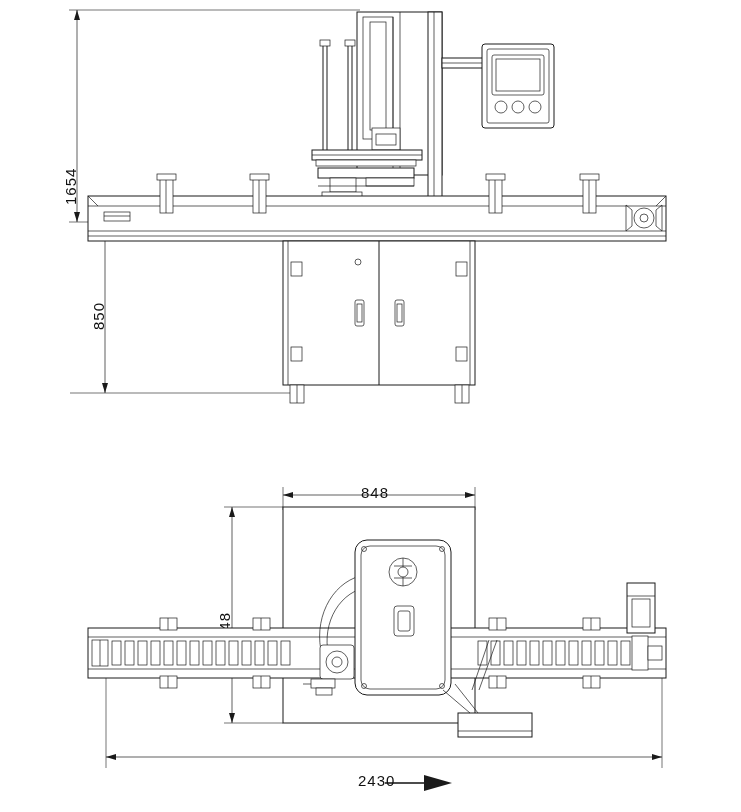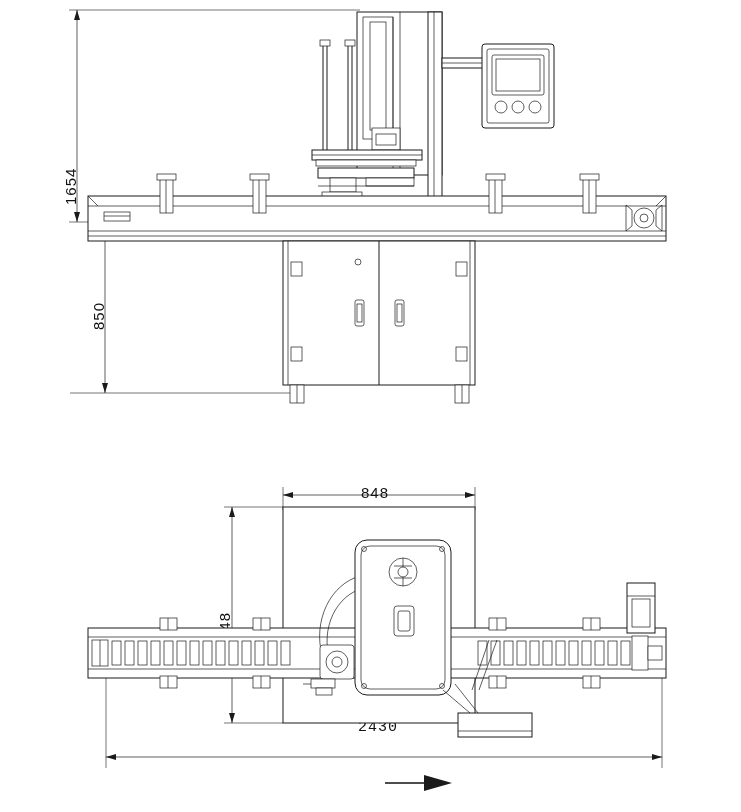--- a/index.html
+++ b/index.html
@@ -52,21 +52,21 @@
 <div id="sheet">
 
   <div class="dim-label vert" style="left:62px; top:205px;">1654</div>
 
   <div class="dim-label vert" style="left:90px; top:330px;">850</div>
 
   <div class="dim-label" style="left:361px; top:484px;">848</div>
 
   <div class="dim-label vert" style="left:216px; top:640px;">848</div>
 
-  <div class="dim-label" style="left:358px; top:719px;font-family:Liberation Mono, monospace;">2430</div>
+  <div class="dim-label" style="left:358px; top:772px;">2430</div>
 
   <svg width="741" height="812" viewBox="0 0 741 812">
 
     <g>
 
       <g>
         <line class="dimline" x1="77" y1="10" x2="77" y2="222"></line>
         <polygon class="arrowf" points="77,10 74,20 80,20"></polygon>
         <polygon class="arrowf" points="77,222 74,212 80,212"></polygon>
         <line class="extline" x1="69" y1="10" x2="360" y2="10"></line>

